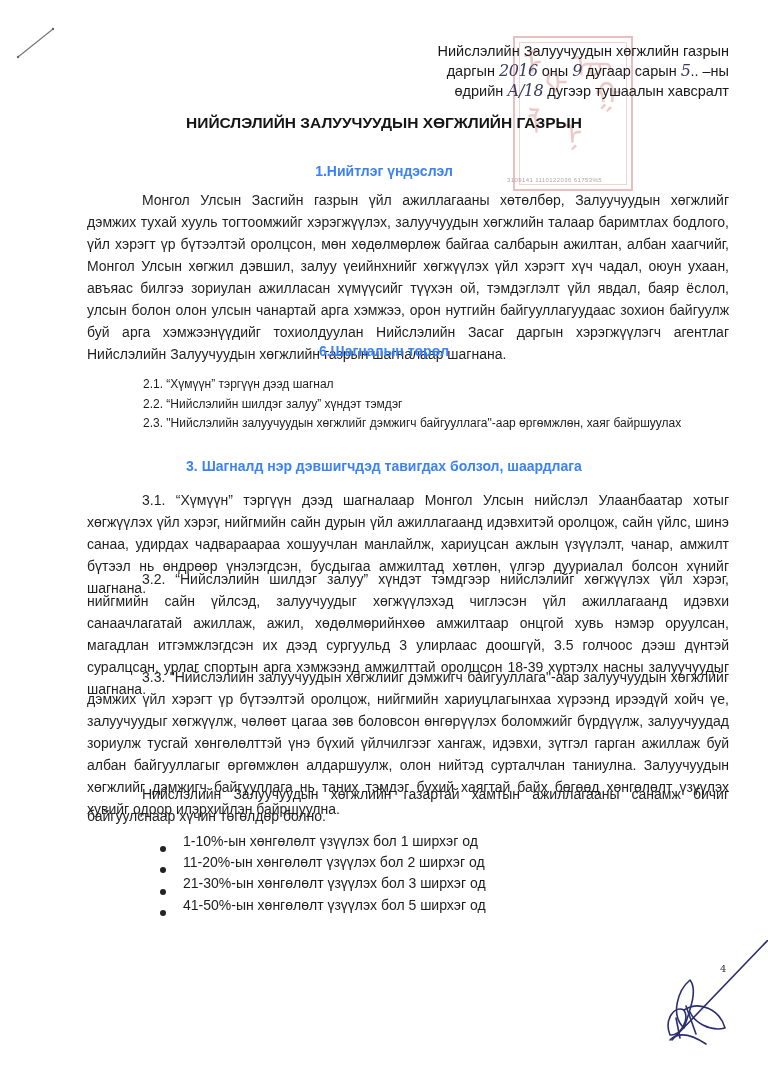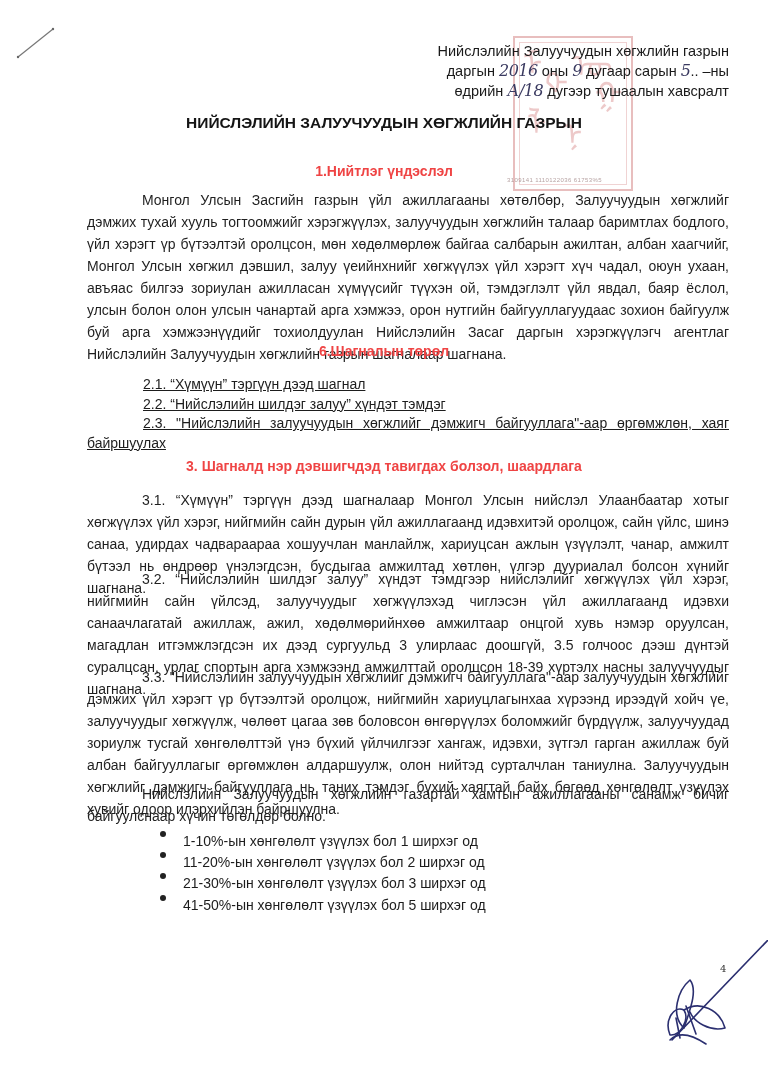--- a/index.html
+++ b/index.html
@@ -28,31 +28,31 @@
   .stamp .num {
     position: absolute; bottom: 6px; left: -8px; font-size: 6px; color: rgba(150,120,120,0.7);
     white-space: nowrap; letter-spacing: 0.4px;
   }
   .title {
     position: absolute; left: 0; width: 768px; top: 112px; text-align: center;
     font-weight: bold; font-size: 15.5px; line-height: 21px; color: #151515;
   }
   .section-heading {
     position: absolute; left: 0; width: 768px; text-align: center;
-    font-weight: bold; font-size: 14px; color: #ef4444;
+    font-weight: bold; font-size: 14px; color: #3b82f6;
   }
   .para {
     position: absolute; left: 87px; width: 642px; font-size: 14px; line-height: 22px;
     text-align: justify; color: #1f1f1f;
   }
   .para .indent { display: inline-block; width: 55px; }
-  .list-2 { position: absolute; left: 87px; width: 642px; font-size: 14px; line-height: 19.5px; text-decoration: underline; }
+  .list-2 { position: absolute; left: 87px; width: 642px; font-size: 12px; line-height: 19.5px; }
   .list-2 .item { text-align: justify; text-indent: 56px; }
   .bullets { position: absolute; left: 160px; top: 831px; font-size: 14px; line-height: 21.2px; }
-  .bullets .b { display: flex; align-items: flex-start; }
+  .bullets .b { display: flex; align-items: flex-end; }
   .bullets .dot { width: 6px; height: 6px; border-radius: 50%; background: #222; margin-right: 17px; }
   .signature { position: absolute; left: 650px; top: 940px; width: 118px; height: 120px; }
 </style>
 </head>
 <body>
 
 <div class="page">
 
   <svg class="corner-mark" viewBox="0 0 40 36">
     <line x1="3" y1="32" x2="38" y2="4" stroke="#777" stroke-width="1.3"></line>

